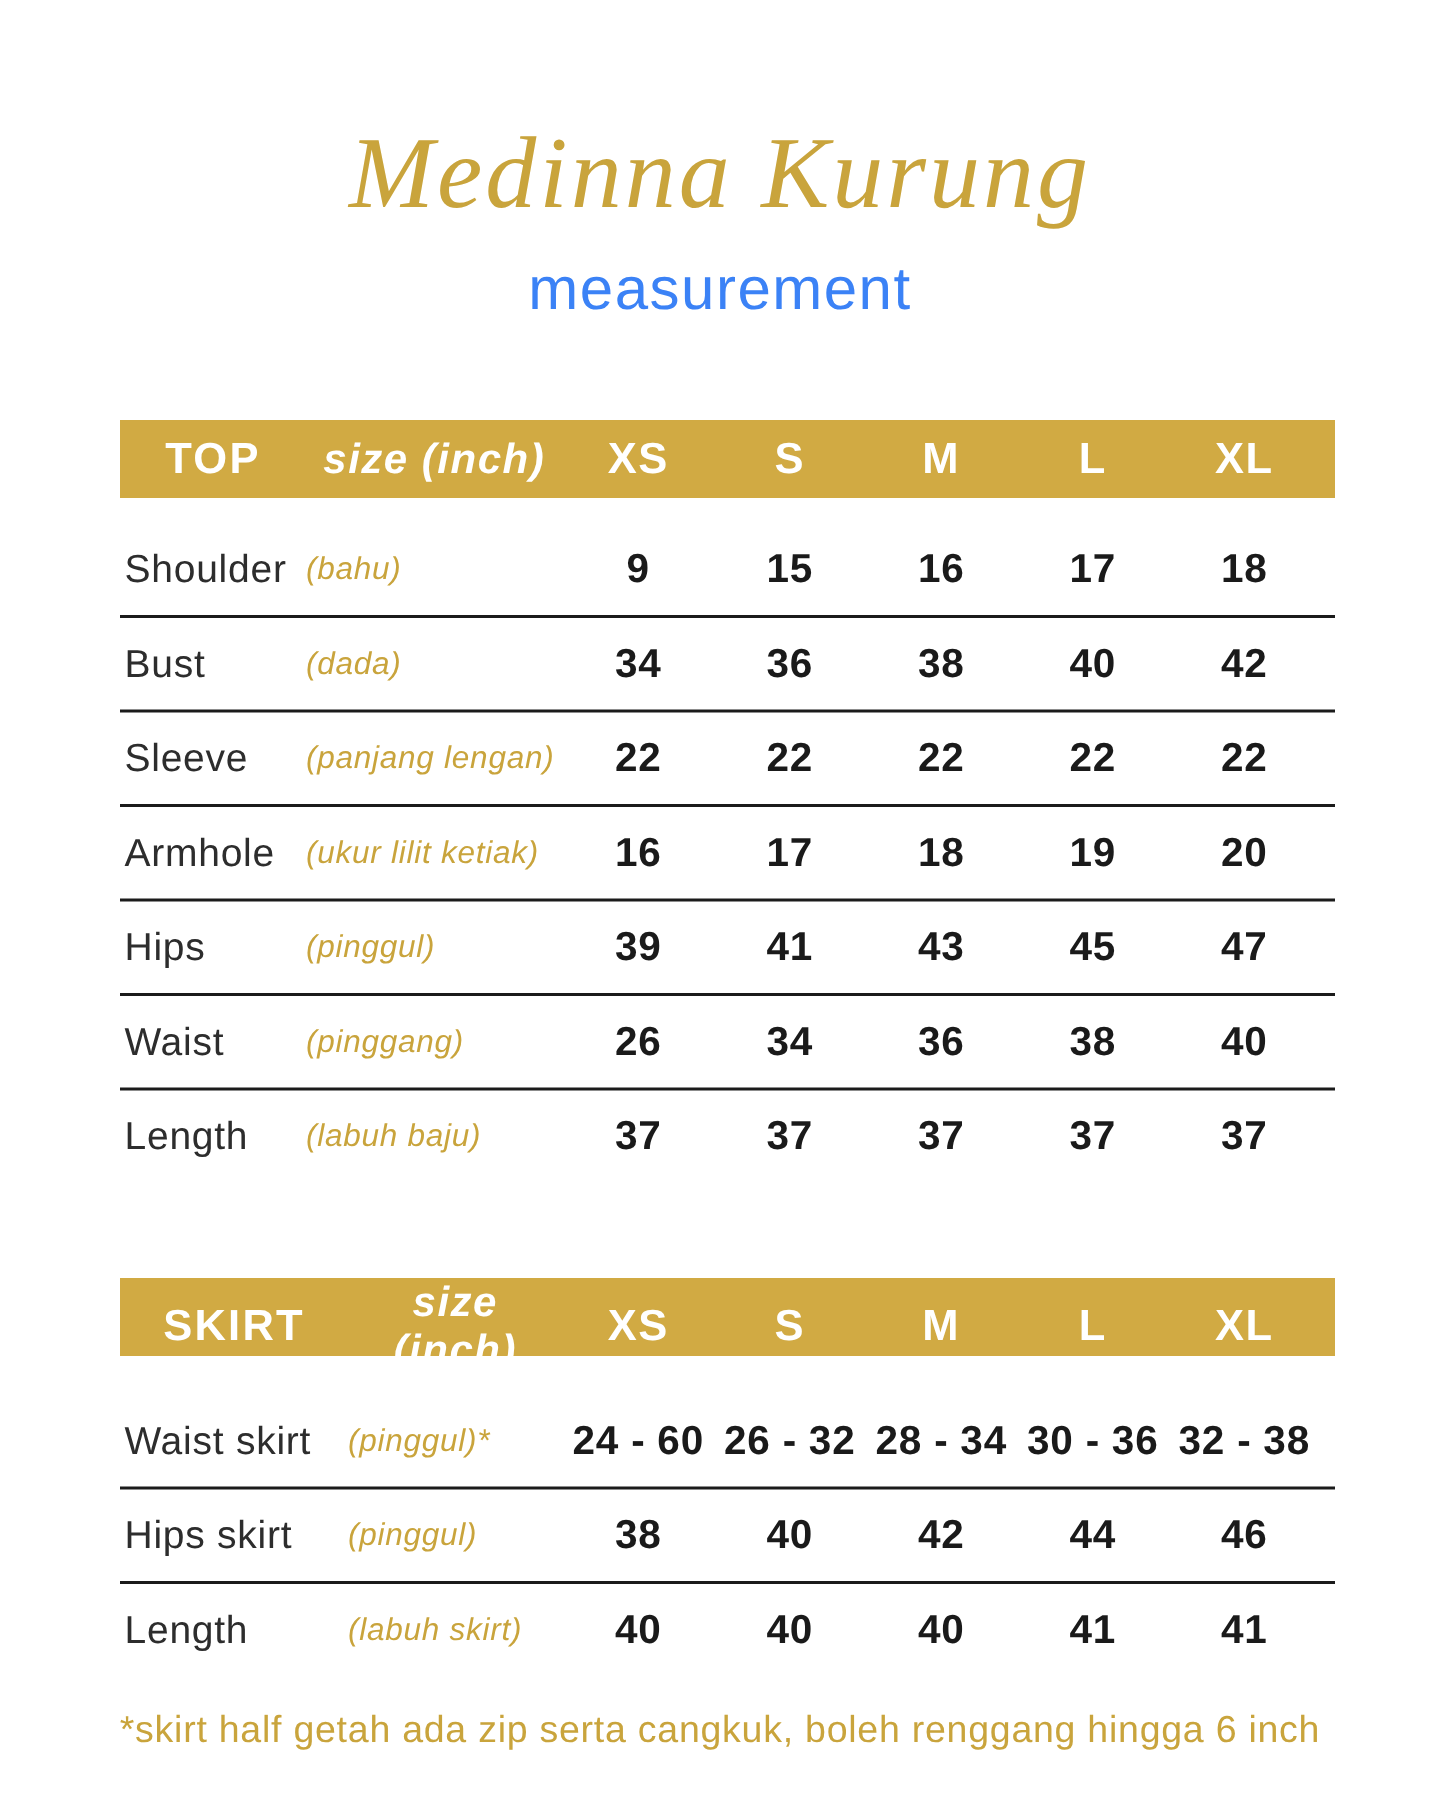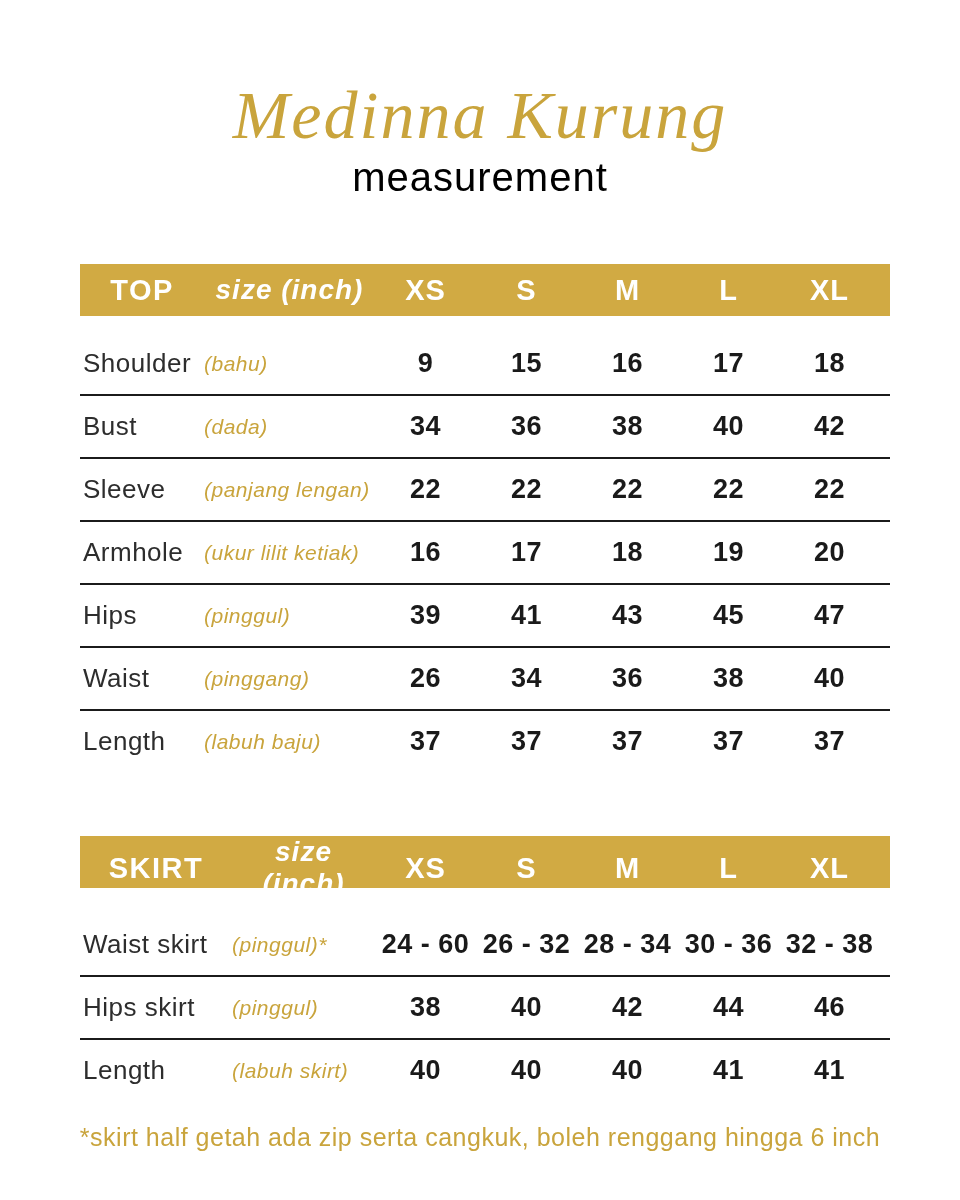--- a/index.html
+++ b/index.html
@@ -7,21 +7,21 @@
     width:960px; height:1200px; background:#ffffff;
     font-family:"Liberation Sans", sans-serif;
     overflow:hidden; position:relative;
   }
   .header-block { text-align:center; margin-top:80px; }
   .brand-title {
     font-family:"Liberation Serif", serif; font-style:italic;
     font-size:68px; line-height:1.05; color:#C9A43C; letter-spacing:2px;margin-top:12px;
   }
   .brand-subtitle {
-    font-size:40px; color:#000000; margin-top:4px; letter-spacing:1px;
+    font-size:40px; color:#3b82f6; margin-top:20px; letter-spacing:1px;
   }
   .size-table { width:810px; margin-left:80px; }
   .size-table.top-table { margin-top:64px; }
   .size-table.skirt-table { margin-top:64px; }
 
   .band {
     height:52px; background:#D1AA43; color:#ffffff;
     display:grid; align-items:center;
   }
   .top-table .band, .top-table .trow {

